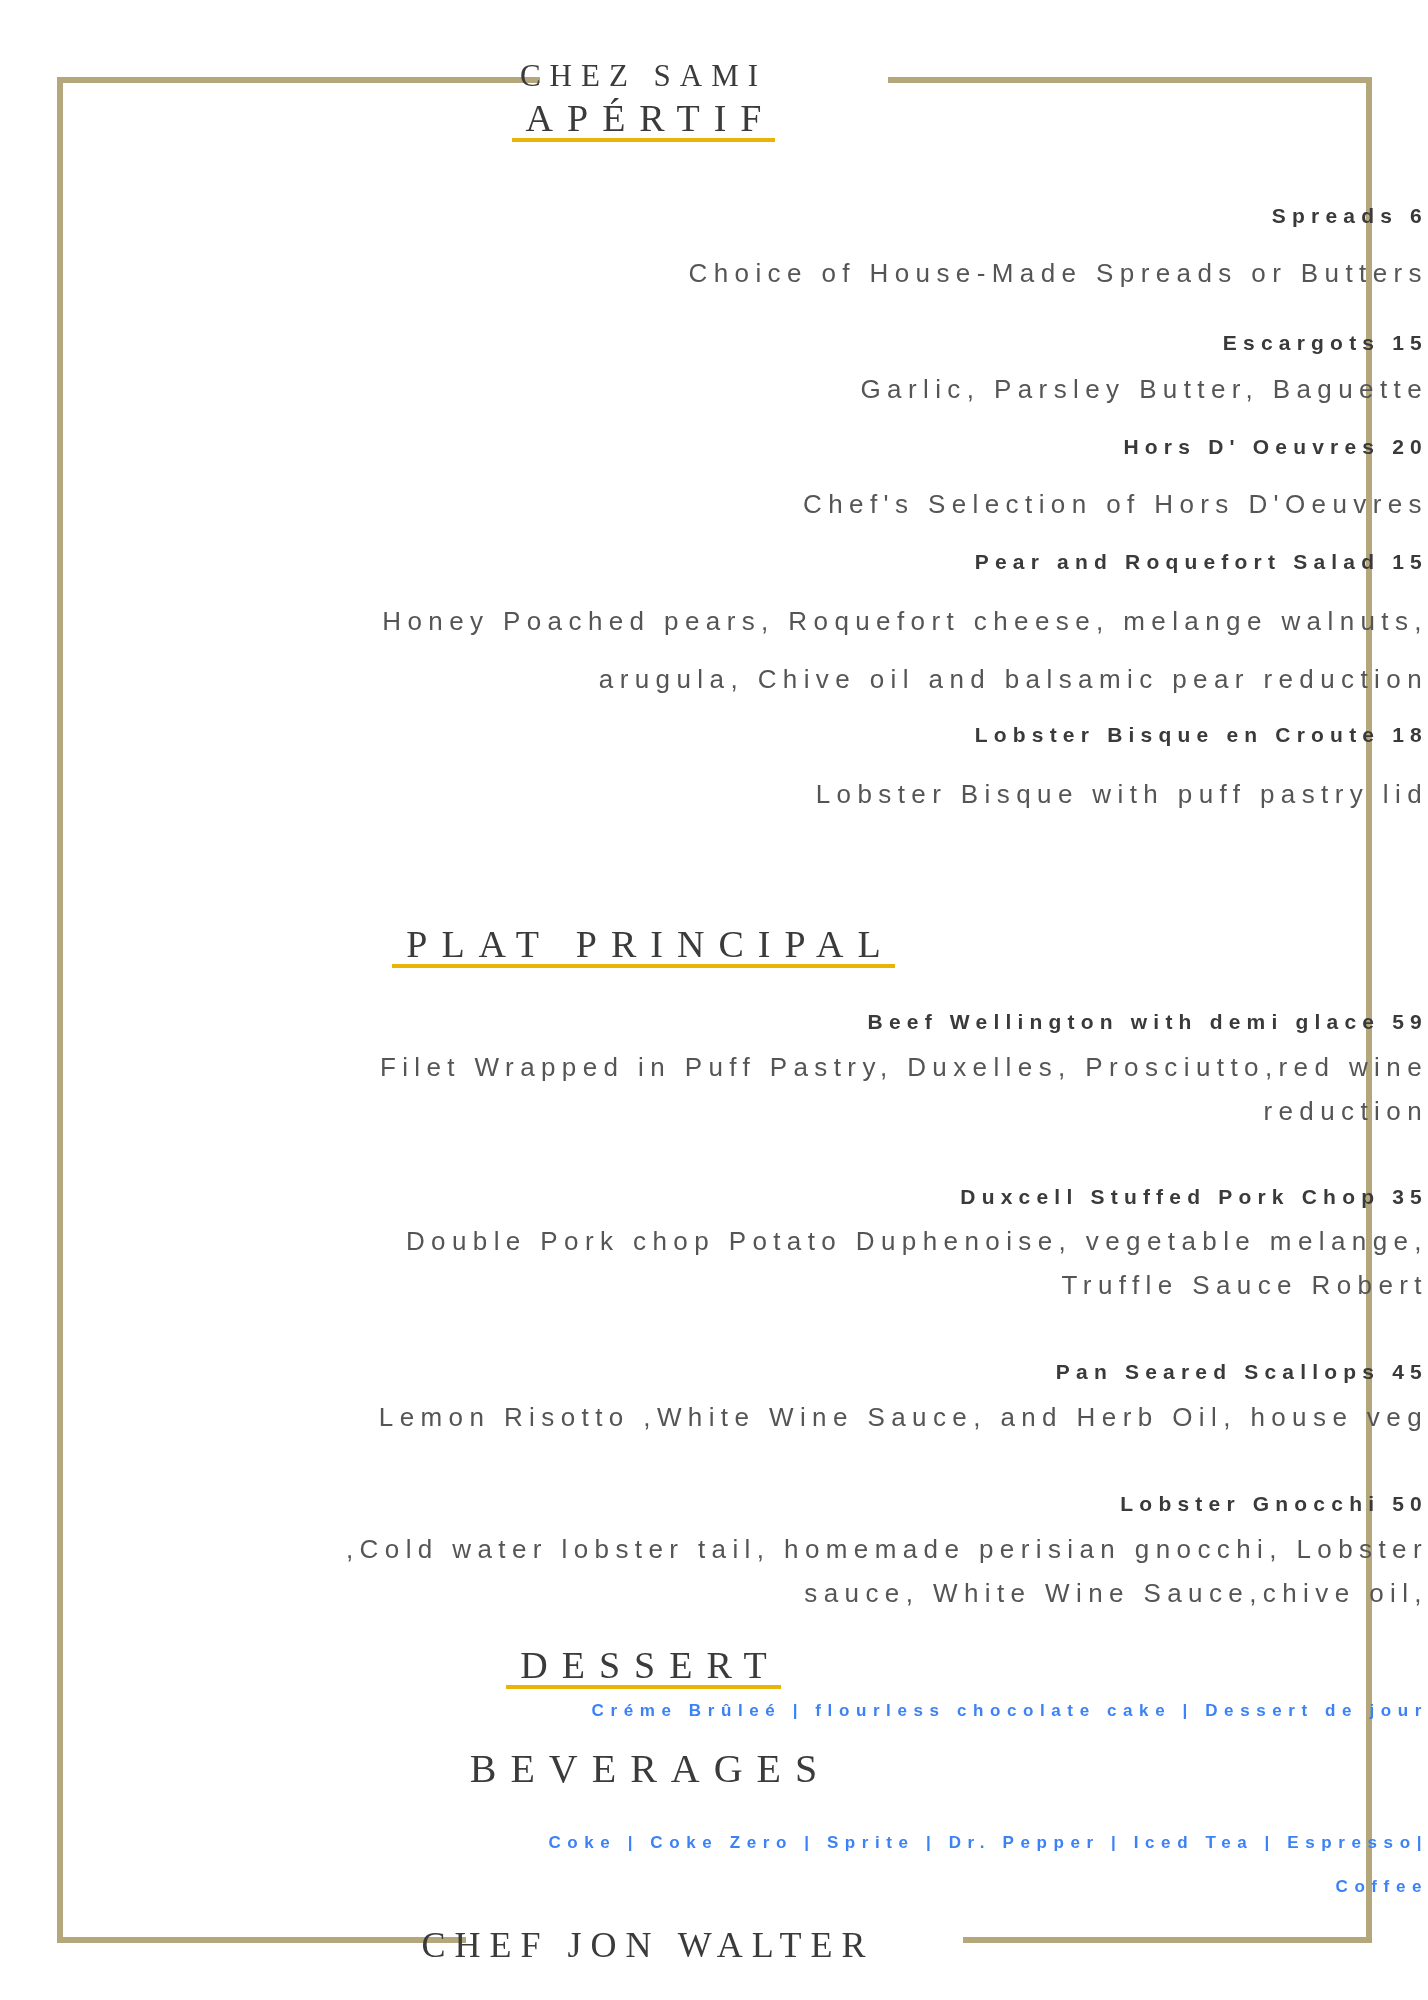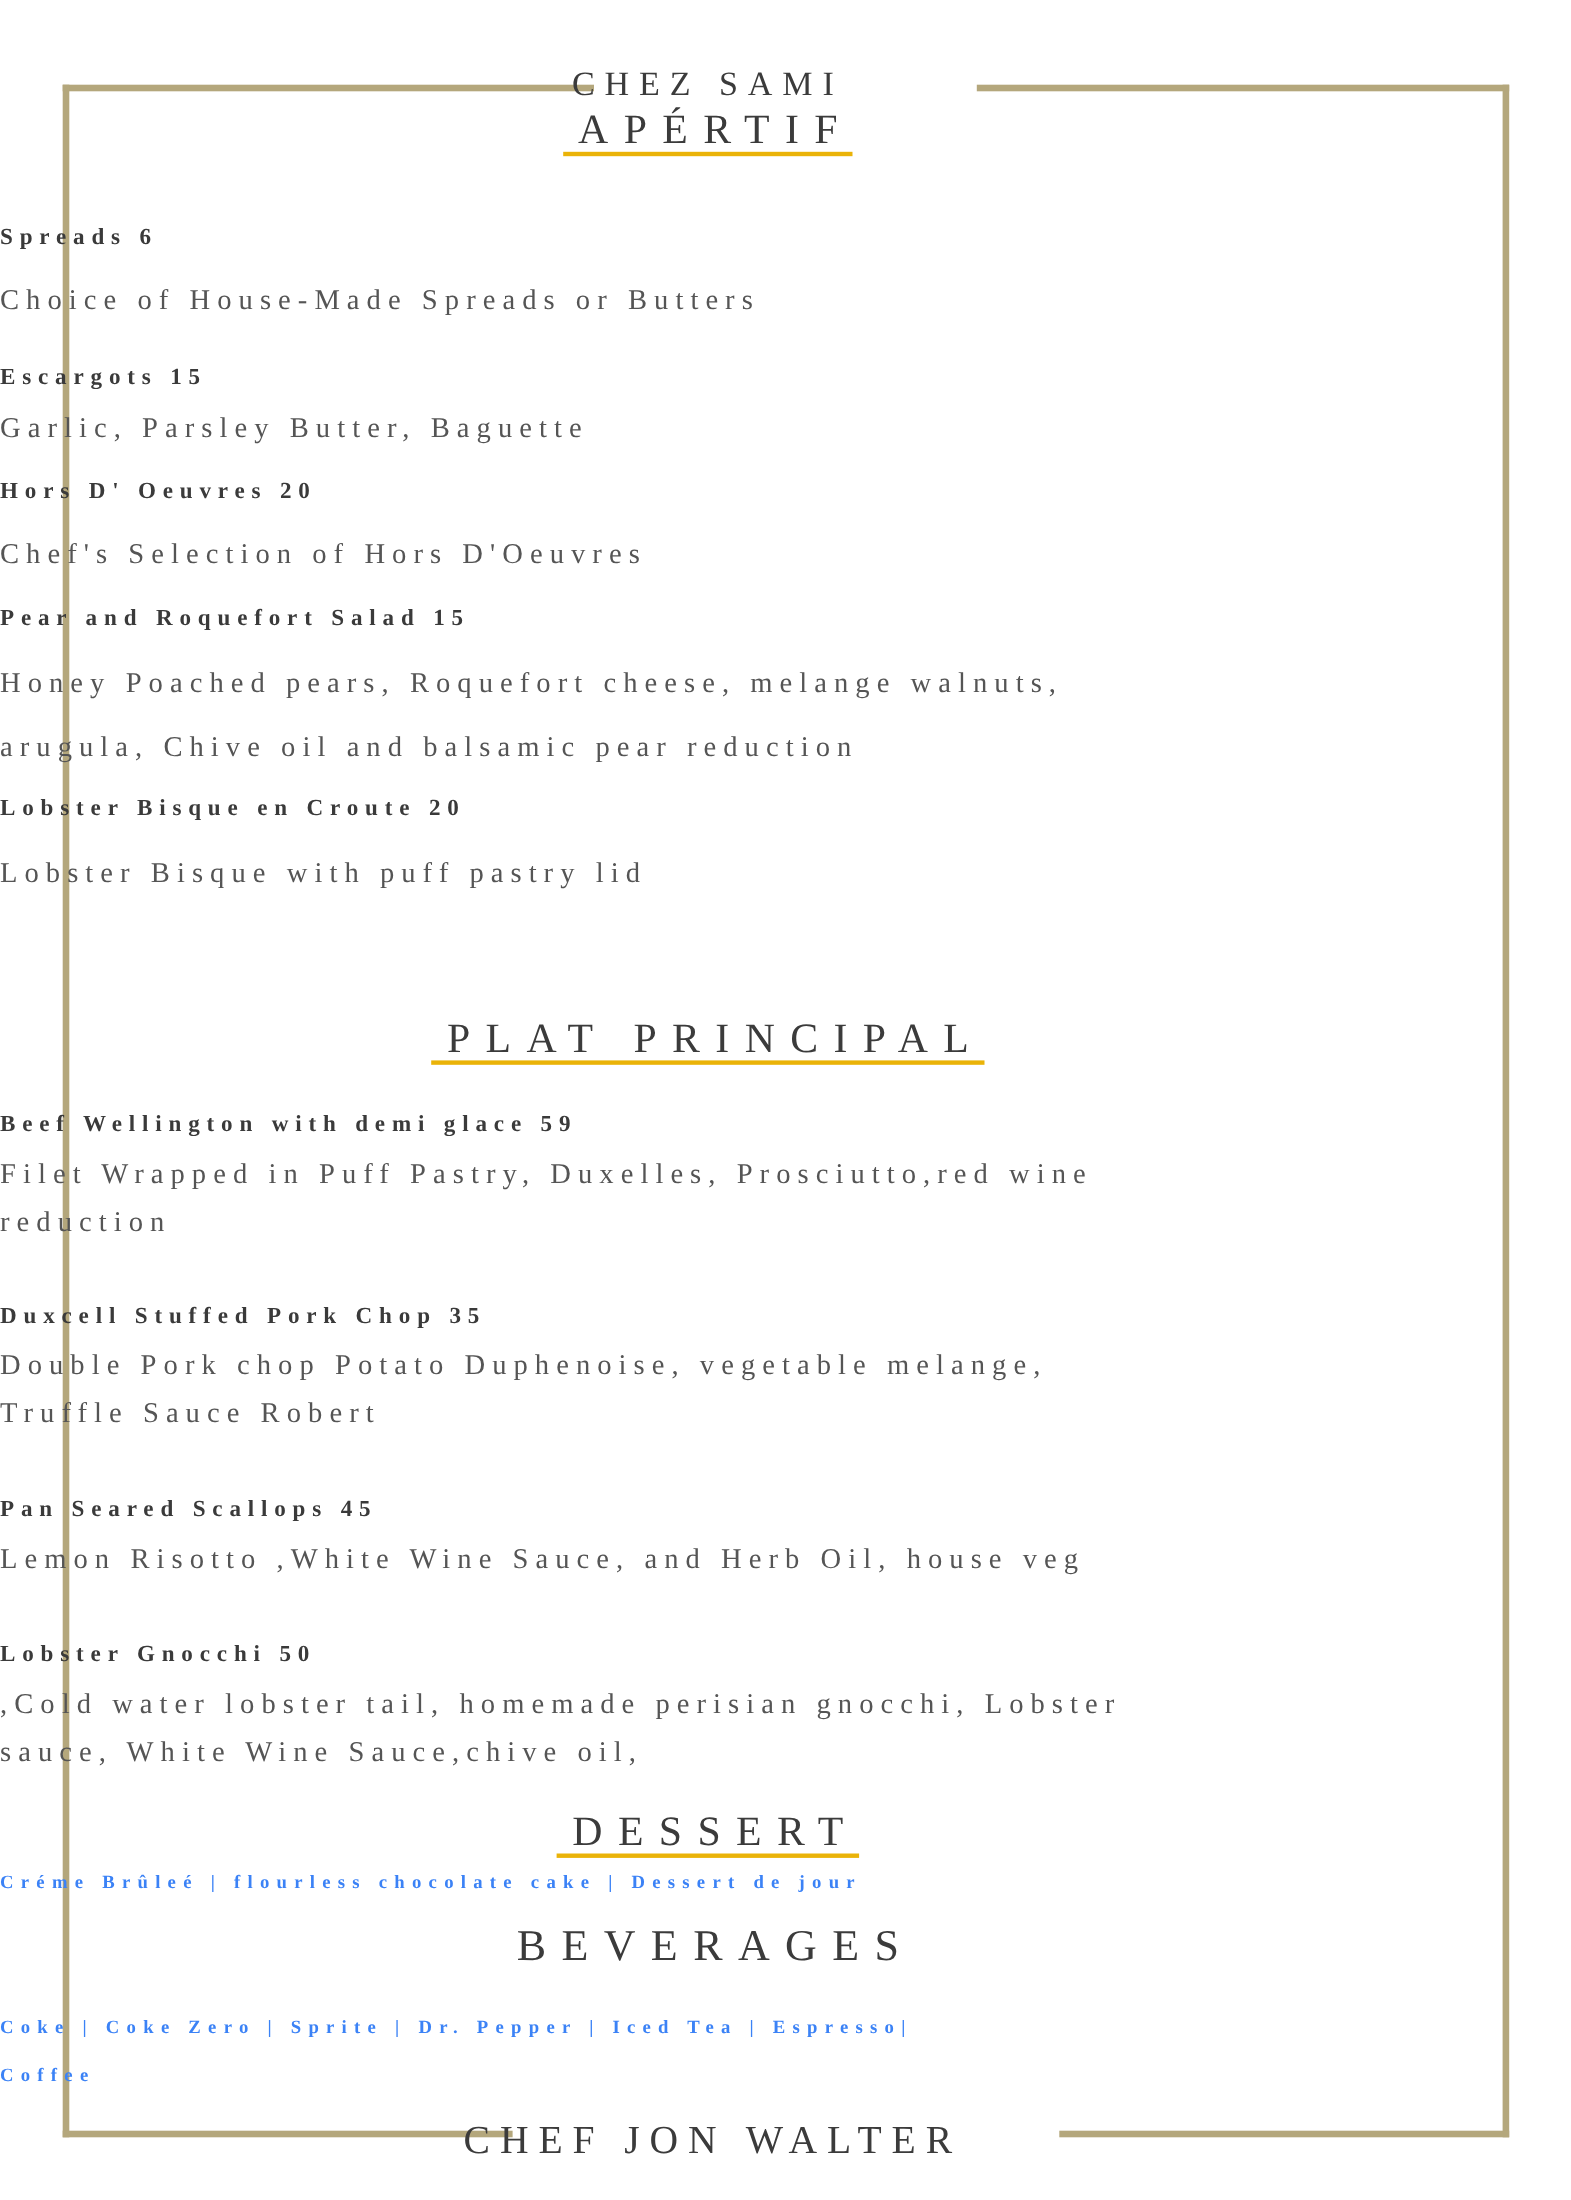--- a/index.html
+++ b/index.html
@@ -6,22 +6,22 @@
   body { width: 1428px; height: 2000px; position: relative; overflow: hidden; }
   .frame-line { position: absolute; background: #b4a77c; }
   .title-serif {
     position: absolute; left: 0; width: 1287px; text-align: center;
     font-family: "Liberation Serif", "DejaVu Serif", serif;
     color: #3b3b3b; font-weight: normal; white-space: nowrap;
   }
   .title-serif span { display: inline-block; }
   .underlined span { border-bottom: 4px solid #eab308; padding-bottom: 1px; line-height: 1; }
   .line {
-    position: absolute; left: 0; width: 1428px; text-align: left;
-    font-family: Liberation Serif, serif;
+    position: absolute; left: 0; width: 1428px; text-align: right;
+    font-family: Liberation Sans, sans-serif;
     white-space: nowrap; line-height: 1;
   }
   .item-name { font-weight: bold; color: #3a3a3a; font-size: 21px; letter-spacing: 6.2px; }
   .item-desc { font-weight: normal; color: #555555; font-size: 26px; letter-spacing: 6.4px; }
   .bold-list { font-weight: bold; color: #3b82f6; font-size: 17px; letter-spacing: 6.6px; }
 </style>
 </head>
 <body>
 
 <div class="frame-line" style="left:57px; top:77px; width:483px; height:6px;"></div>
@@ -44,21 +44,21 @@
 <div class="line item-name" style="top:320px;margin-top:12px;">Escargots 15</div>
 <div class="line item-desc" style="top:376px;">Garlic, Parsley Butter, Baguette</div>
 
 <div class="line item-name" style="top:436px;">Hors D' Oeuvres 20</div>
 <div class="line item-desc" style="top:491px;">Chef's Selection of Hors D'Oeuvres</div>
 
 <div class="line item-name" style="top:551px;">Pear and Roquefort Salad  15</div>
 <div class="line item-desc" style="top:608px;">Honey Poached pears, Roquefort cheese, melange walnuts,</div>
 <div class="line item-desc" style="top:666px;">arugula, Chive oil and balsamic pear reduction</div>
 
-<div class="line item-name" style="top:724px;">Lobster Bisque en Croute  20</div>
+<div class="line item-name" style="top:724px;">Lobster Bisque en Croute  18</div>
 <div class="line item-desc" style="top:781px;">Lobster Bisque with puff pastry lid</div>
 
 <div class="title-serif underlined" style="top:922px; font-size:38px; letter-spacing:14px;">
   <span style="padding-left:14px;">PLAT PRINCIPAL</span>
 </div>
 
 <div class="line item-name" style="top:1011px;">Beef Wellington with demi glace 59</div>
 <div class="line item-desc" style="top:1054px;">Filet Wrapped in Puff Pastry, Duxelles, Prosciutto,red wine</div>
 <div class="line item-desc" style="top:1098px;">reduction</div>
 

